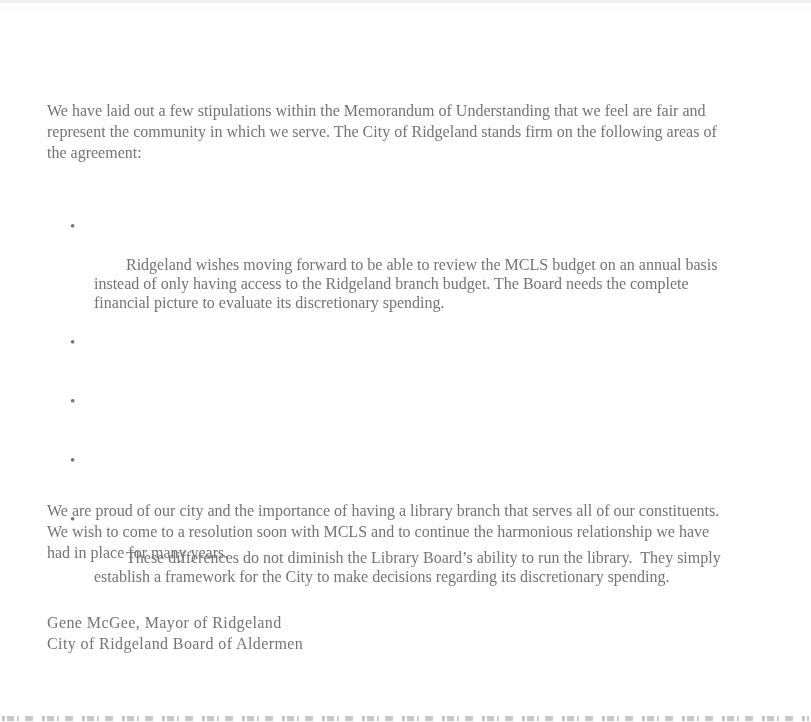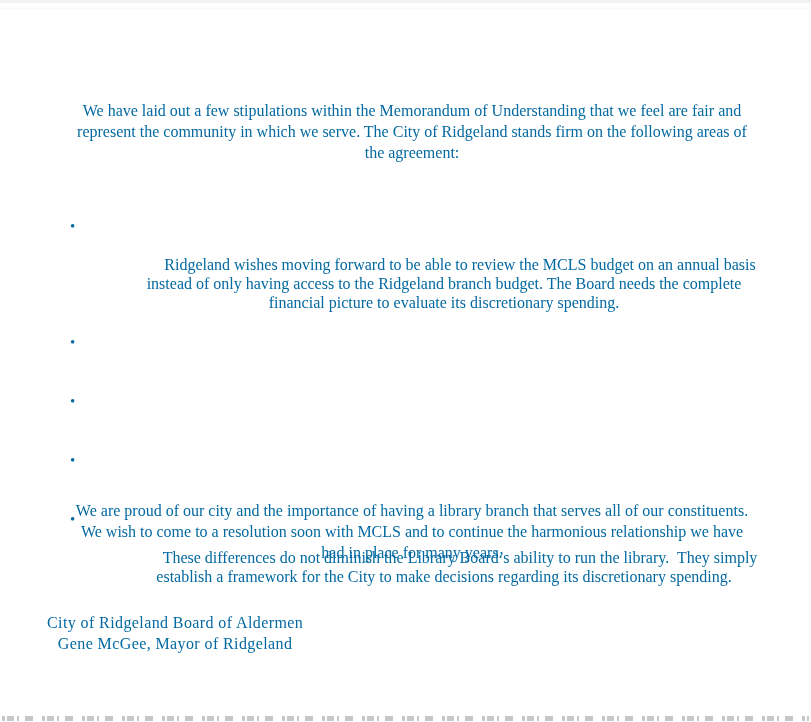--- a/index.html
+++ b/index.html
@@ -7,22 +7,21 @@
     padding: 0;
     background: #ffffff;
   }
   .screen {
     position: relative;
     width: 811px;
     height: 722px;
     background: #ffffff;
     overflow: hidden;
     font-family: "Liberation Serif", "DejaVu Serif", serif;
-    color: #0369a1;
-    text-align: center;
+    color: #737373;
   }
   
   .top-edge {
     position: absolute;
     top: 0; left: 0; right: 0;
     height: 3px;
     background: #f1f1f4;
   }
   .top-edge::after {
     content: "";
@@ -128,21 +127,21 @@
         <span>These differences do not diminish the Library Board’s ability to run the library.  They simply
 establish a framework for the City to make decisions regarding its discretionary spending.</span>
       </li>
     </ul>
 
     <p class="para closing">We are proud of our city and the importance of having a library branch that serves all of our constituents.
 We wish to come to a resolution soon with MCLS and to continue the harmonious relationship we have
 had in place for many years.</p>
 
     <div class="signature">
+      <div>Gene McGee, Mayor of Ridgeland</div>
       <div>City of Ridgeland Board of Aldermen</div>
-      <div>Gene McGee, Mayor of Ridgeland</div>
     </div>
 
   </div>
 
   <div class="bottom-edge"></div>
 
 </div>
 
 </body></html>

